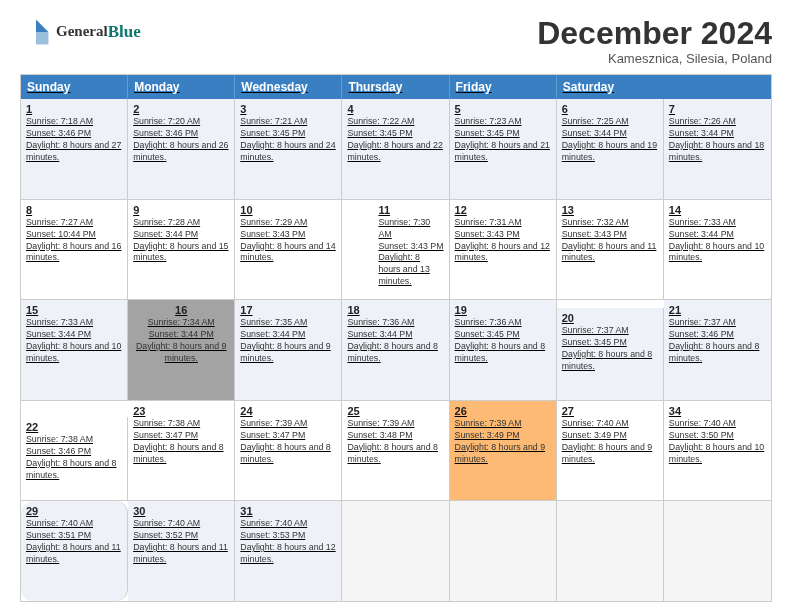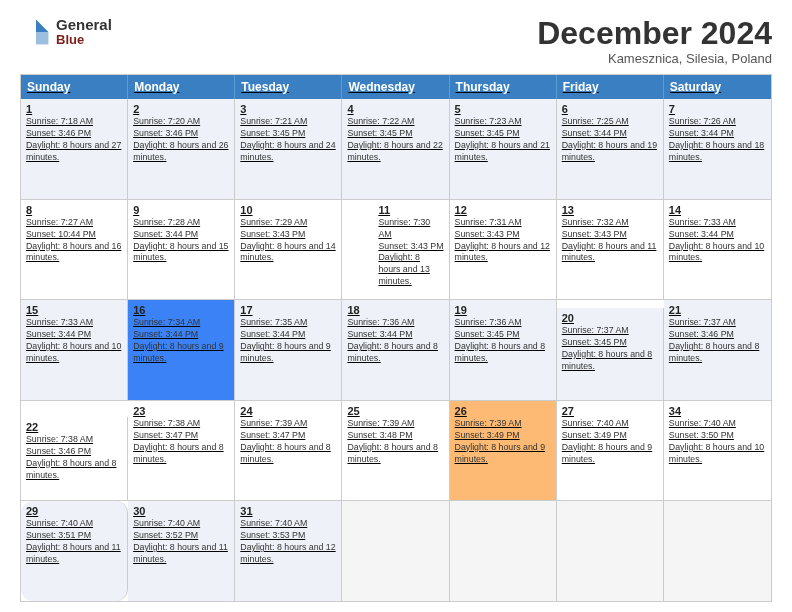--- a/index.html
+++ b/index.html
@@ -23,32 +23,33 @@
       align-items: flex-start;
       margin-bottom: 8px;
     }
     .logo {
       display: flex;
       align-items: center;
       gap: 4px;
     }
     .logo-text {
       display: flex;
-      flex-direction: column;
+      flex-direction: row;
       line-height: 1.1;
+      font-family: Liberation Serif, serif;
     }
     .logo-general {
       font-size: 15px;
       font-weight: bold;
       color: #333;
     }
     .logo-blue {
-      font-size: 13px;
-      font-weight: bold;
-      color: #7f1d1d;
+      font-size: 17px;
+      font-weight: bold;
+      color: #0f766e;
     }
     .logo-icon {
       width: 32px;
       height: 32px;
     }
     .title-area {
       text-align: right;
     }
     .month-title {
       font-size: 32px;
@@ -135,21 +136,20 @@
     <div class="title-area">
       <div class="month-title">December 2024</div>
       <div class="location">Kamesznica, Silesia, Poland</div>
     </div>
   </div>
 
   <div class="calendar">
     <div class="cal-header" id="cal-header">
         <div class="cal-header-cell">Sunday</div>
         <div class="cal-header-cell">Monday</div>
-        <div class="cal-header-cell">Tuesday</div>
         <div class="cal-header-cell">Wednesday</div>
         <div class="cal-header-cell">Thursday</div>
         <div class="cal-header-cell">Friday</div>
         <div class="cal-header-cell">Saturday</div>
       </div>
     <div class="cal-body" id="cal-body">
         <div class="cal-row">
           <div class="cal-cell alt-row" style="background: rgb(238, 242, 248);">
             <span class="day-num">1</span>
             <div class="cell-text" style="white-space: pre-line;">Sunrise: 7:18 AM
@@ -237,21 +237,21 @@
 Daylight: 8 hours and 10 minutes.</div>
           </div>
         </div>
         <div class="cal-row">
           <div class="cal-cell alt-row" style="background: rgb(238, 242, 248);">
             <span class="day-num">15</span>
             <div class="cell-text" style="white-space: pre-line;">Sunrise: 7:33 AM
 Sunset: 3:44 PM
 Daylight: 8 hours and 10 minutes.</div>
           </div>
-          <div class="cal-cell alt-row" style="background: #3b82f6;">
+          <div class="cal-cell alt-row" style="background: #a3a3a3; text-align: center;">
             <span class="day-num">16</span>
             <div class="cell-text" style="white-space: pre-line;">Sunrise: 7:34 AM
 Sunset: 3:44 PM
 Daylight: 8 hours and 9 minutes.</div>
           </div>
           <div class="cal-cell alt-row" style="background: rgb(238, 242, 248);">
             <span class="day-num">17</span>
             <div class="cell-text" style="white-space: pre-line;">Sunrise: 7:35 AM
 Sunset: 3:44 PM
 Daylight: 8 hours and 9 minutes.</div>

